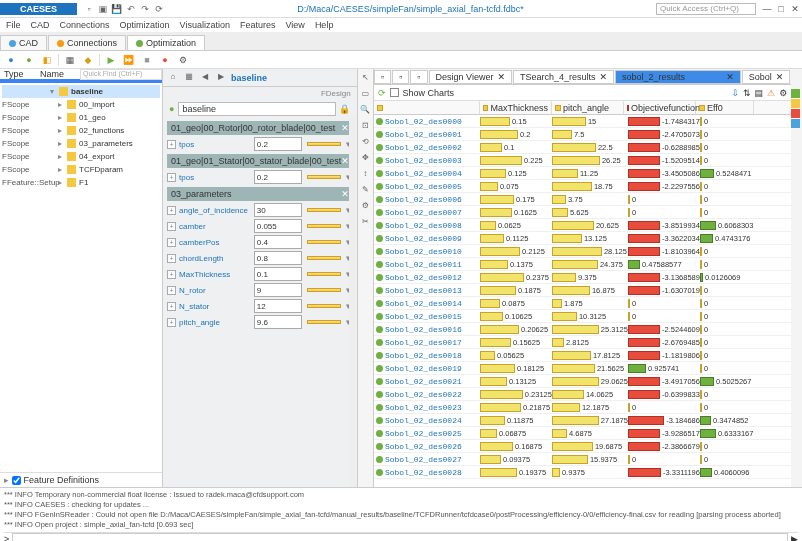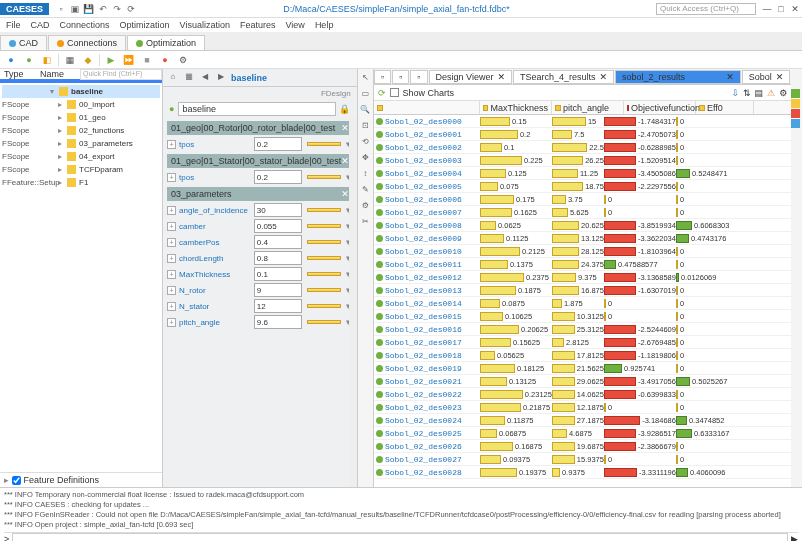--- a/index.html
+++ b/index.html
@@ -1,18 +1,18 @@
 <!DOCTYPE html>
 <html><head>
 <meta charset="utf-8">
 <style>
 * { margin:0; padding:0; box-sizing:border-box; font-family:Arial,sans-serif; font-size:9px; color:#333; }
 body { background:#f4f4f4; width:802px; height:541px; overflow:hidden; position:relative; }
 .titlebar { height:18px; background:#fff; display:flex; align-items:center; border-bottom:1px solid #ddd; }
-.titlebar .logo { background:#1e73be; color:#fff; font-weight:bold; padding:1px 6px; font-size:9px; margin-right:2px;}
+.titlebar .logo { background:#1e73be; color:#fff; font-weight:bold; padding:1px 20px; font-size:9px; margin-right:2px;}
 .titlebar .tb-icons { display:flex; gap:2px; margin-left:4px;}
 .titlebar .tb-icons span { width:12px; height:12px; display:flex; align-items:center; justify-content:center; color:#666; font-size:9px;}
 .titlebar .path { flex:1; text-align:center; color:#1e73be; font-size:9px;}
 .titlebar .qa { width:100px; height:12px; border:1px solid #bbb; font-size:8px; color:#999; padding:0 3px; display:flex; align-items:center; margin-right:4px;}
 .titlebar .winbtn { width:14px; text-align:center; color:#555;}
 .menubar { height:15px; background:#fff; display:flex; align-items:center; padding:0 6px; gap:10px; border-bottom:1px solid #eee;}
 .menubar span { color:#444; font-size:9px;}
 .toolbar { height:18px; background:#fff; display:flex; align-items:center; padding:0 4px; gap:4px; border-bottom:1px solid #ddd;}
 .toolbar .tbtn { width:14px; height:14px; display:flex; align-items:center; justify-content:center; border:1px solid transparent; font-size:9px; color:#555;}
 .toolbar .sep { width:1px; height:12px; background:#ddd;}
@@ -67,21 +67,21 @@
 .rp-row{height:13px;display:flex;align-items:center;border-bottom:1px solid #f0f0f0;}
 .rp-row .n{width:106px;display:flex;align-items:center;gap:2px;padding-left:2px;}
 .rp-row .n .d{width:7px;height:7px;background:#6fb13f;border-radius:50%;}
 .rp-row .n span{font-size:8px;color:#1e73be;font-family:Liberation Mono, monospace;}
 .rp-row .cell{display:flex;align-items:center;gap:2px;position:relative;}
 .rp-row .bar{height:9px;border:1px solid;}
 .rp-row .bar.y{background:#f2e36b;border-color:#c9a227;}
 .rp-row .bar.r{background:#e74c3c;border-color:#b03022;}
 .rp-row .bar.g{background:#6fb13f;border-color:#4a7e26;}
 .rp-row .v{font-size:7.5px;color:#333;}
-.rp-row .ca{width:72px;} .rp-row .cb{width:52px;} .rp-row .cc{width:72px;} .rp-row .cd{width:58px;}
+.rp-row .ca{width:72px;} .rp-row .cb{width:76px;} .rp-row .cc{width:72px;} .rp-row .cd{width:58px;}
 .sidecolor{width:12px;display:flex;flex-direction:column;gap:1px;padding-top:20px;}
 .sidecolor div{width:9px;height:9px;}
 .console{height:58px;border-top:1px solid #ccc;background:#fff;padding:2px 4px;overflow:hidden;}
 .console .ln{font-size:7.5px;color:#555;line-height:10px;white-space:nowrap;}
 .console .inp{border-top:1px solid #ddd;margin-top:2px;display:flex;align-items:center;gap:3px;}
 .console .inp .b{flex:1;height:11px;border:1px solid #ccc;}
 </style>
 </head>
 <body>
 

